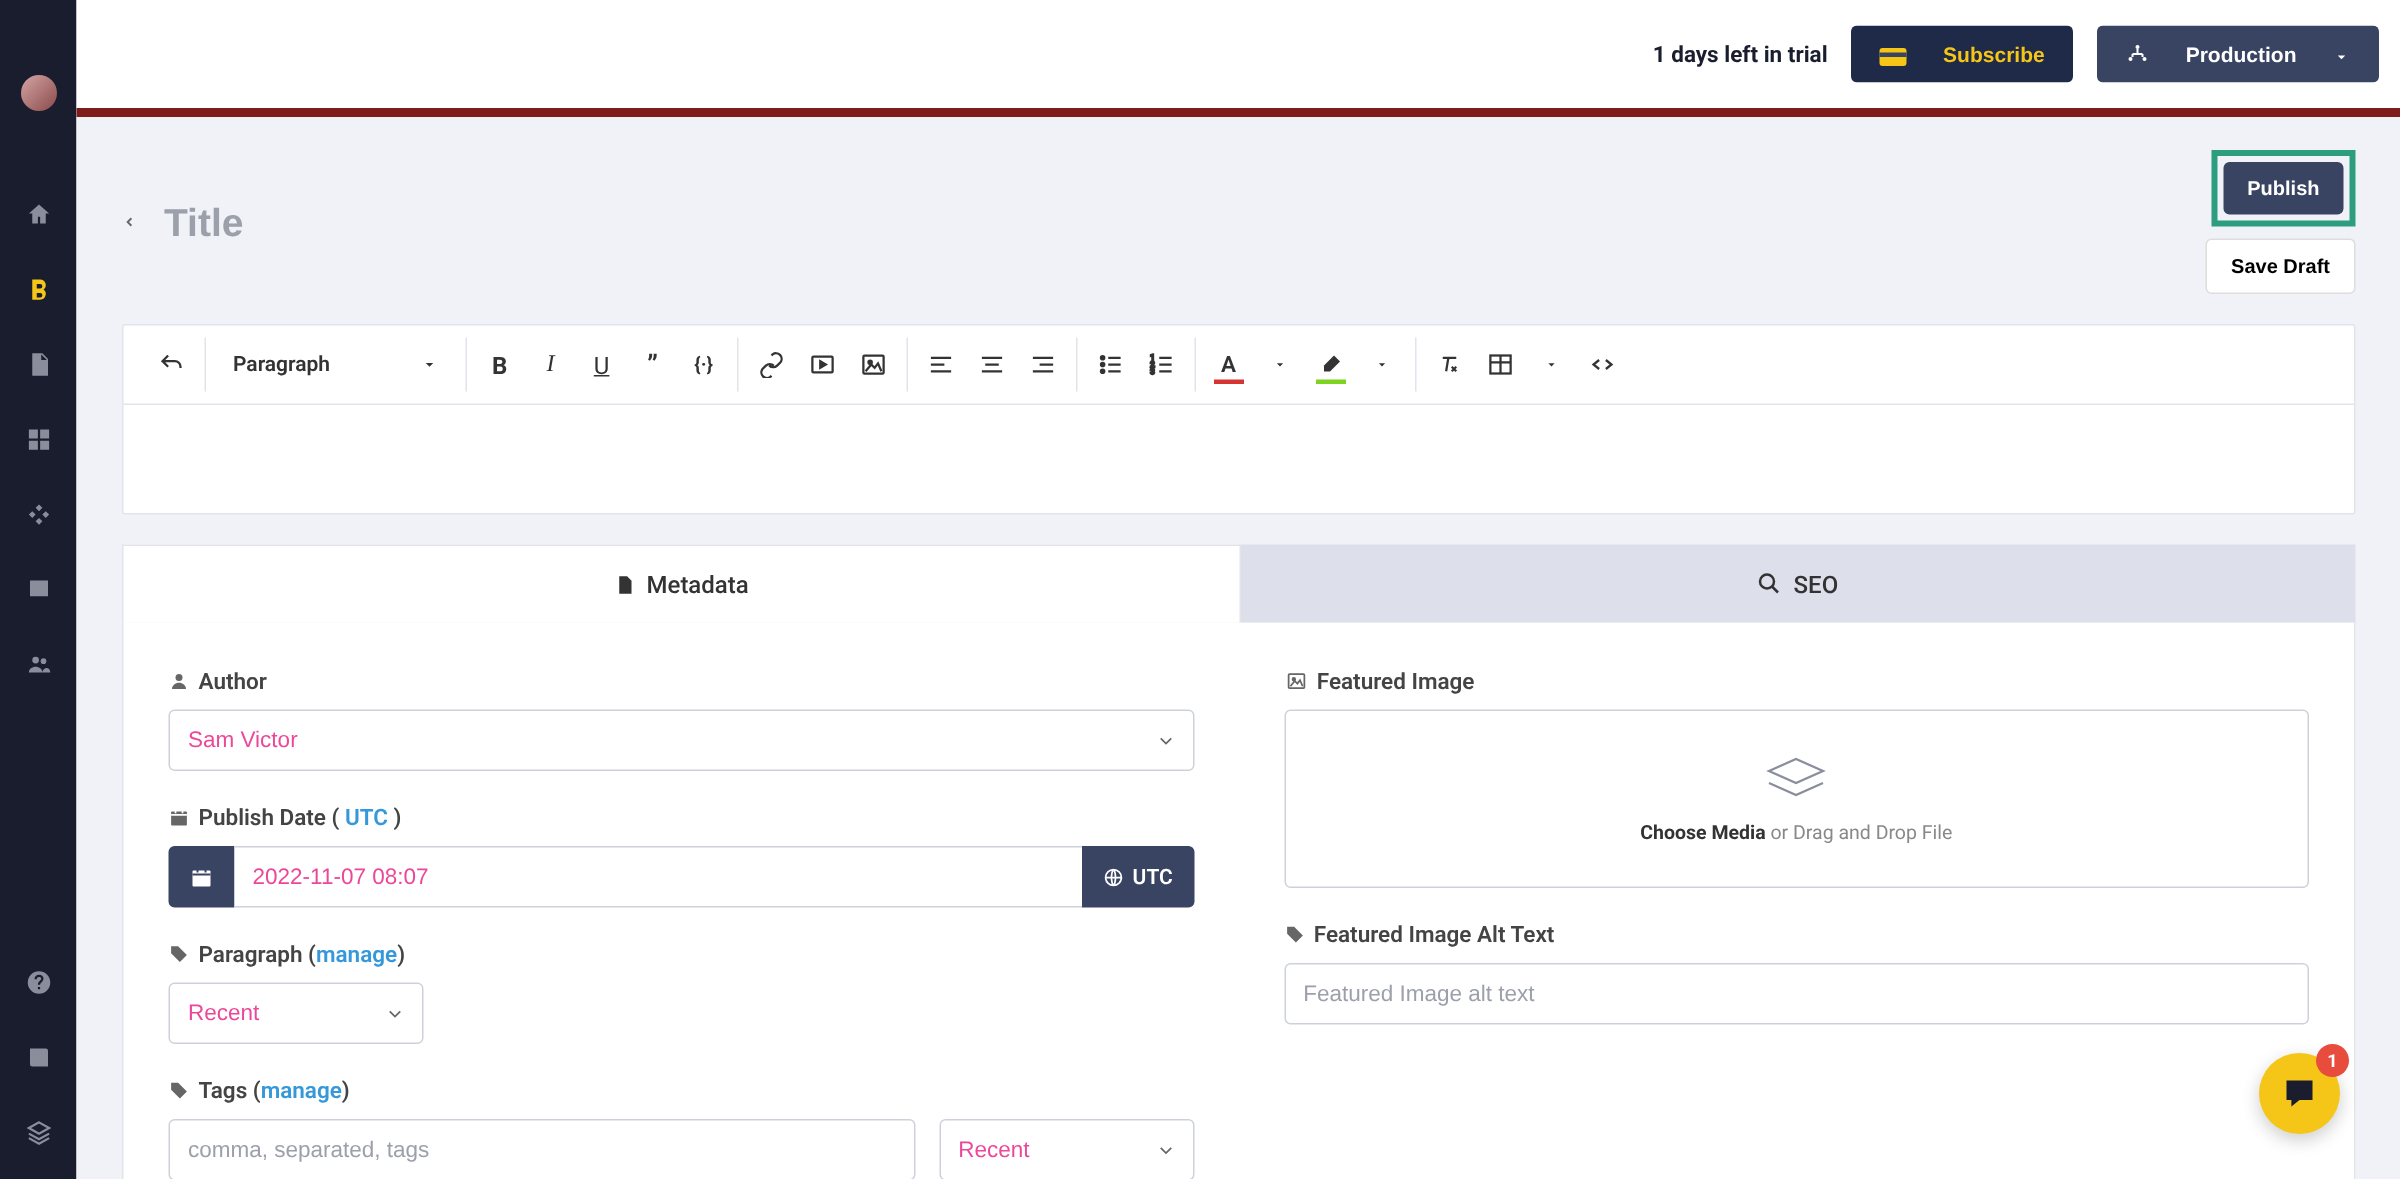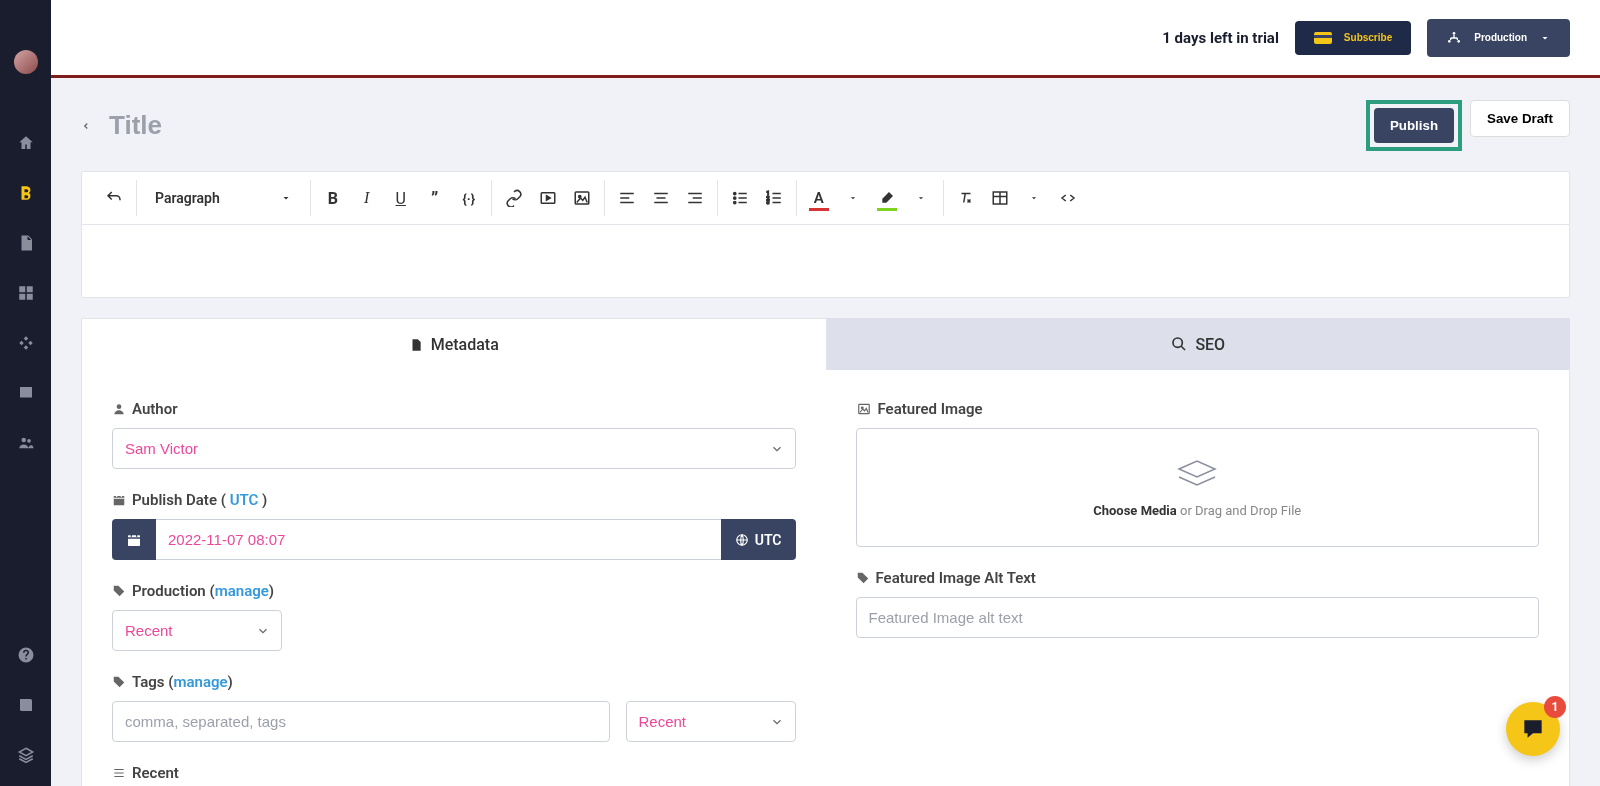--- a/index.html
+++ b/index.html
@@ -10,37 +10,37 @@
 .sidebar { width: 51px; background: #1a1d2e; display: flex; flex-direction: column; align-items: center; padding-top: 50px; }
 .sidebar-icon { width: 51px; height: 38px; display: flex; align-items: center; justify-content: center; cursor: pointer; margin-bottom: 12px; color: #8a8d9c; }
 .sidebar-icon.active { color: #f5c518; }
 .sidebar-avatar { width: 24px; height: 24px; border-radius: 50%; background: linear-gradient(135deg, #d4a5a5, #8b4a4a); margin-bottom: 50px; }
 .sidebar-spacer { flex: 1; }
 
 
 .main { flex: 1; display: flex; flex-direction: column; background: #fff; }
 
 
-.topbar { height: 78px; display: flex; align-items: center; justify-content: flex-end; padding: 0 30px; gap: 16px; border-bottom: 3px solid #7f1d1d; }
+.topbar { height: 78px; display: flex; align-items: center; justify-content: flex-end; padding: 0 14px; gap: 16px; border-bottom: 6px solid #7f1d1d; }
 .trial-text { font-weight: 700; color: #1a1d2e; font-size: 15px; }
-.btn { display: inline-flex; align-items: center; gap: 12px; padding: 10px 18px; border-radius: 4px; font-weight: 600; font-size: 10px; cursor: pointer; border: 1px solid transparent; }
+.btn { display: inline-flex; align-items: flex-end; gap: 24px; padding: 10px 18px; border-radius: 4px; font-weight: 600; font-size: 14px; cursor: pointer; border: 1px solid transparent; }
 .btn-subscribe { background: #1e2a47; color: #f5c518; }
 .btn-production { background: #394463; color: #fff; }
 .cc-icon { width: 18px; height: 12px; background: #f5c518; border-radius: 2px; display: inline-block; position: relative; }
 .cc-icon::after { content: ''; position: absolute; top: 3px; left: 0; right: 0; height: 3px; background: #394463; }
 
 
 .content { flex: 1; overflow-y: auto; background: #f0f2f7; padding: 0; }
 
 
 .header-row { display: flex; align-items: center; justify-content: space-between; padding: 22px 30px 10px 30px; gap: 18px; }
 .header-left { display: flex; align-items: center; gap: 18px; }
 .back-btn { cursor: pointer; color: #666; }
 .title-input { border: none; background: transparent; font-size: 26px; color: #8a8d9c; font-weight: 600; outline: none; width: 400px; }
-.header-actions { display: flex; gap: 8px; align-items: flex-start; }
+.header-actions { display: flex; gap: 8px; align-items: flex-end; flex-direction: column; }
 .publish-wrap { border: 4px solid #2d9d7f; padding: 4px; }
 .btn-publish { background: #394463; color: #fff; padding: 10px 16px; border-radius: 4px; font-weight: 600; cursor: pointer; border: none; }
 .btn-savedraft { background: #fff; border: 1px solid #ddd; padding: 10px 16px; border-radius: 4px; font-weight: 600; cursor: pointer; }
 
 
 .editor-wrap { margin: 10px 30px 20px 30px; background: #fff; border: 1px solid #e2e4ea; border-radius: 2px; }
 .editor-toolbar { display: flex; align-items: center; padding: 8px 10px; border-bottom: 1px solid #e2e4ea; gap: 0; }
 .tb-group { display: flex; align-items: center; padding: 0 8px; border-right: 1px solid #e2e4ea; gap: 6px; height: 36px; }
 .tb-group.last { border-right: none; }
 .tb-btn { width: 28px; height: 28px; display: flex; align-items: center; justify-content: center; cursor: pointer; color: #333; border-radius: 3px; }
@@ -395,21 +395,21 @@
               </span>
             </div>
           </div>
 
           <div class="form-group">
             <div class="form-label">
               <svg class="label-icon" width="14" height="14" viewBox="0 0 24 24" fill="currentColor">
                   <path d="M3 3h8l10 10-8 8L3 11zM7 7h.01"></path>
                 </svg>
               <span>
-                <span>Production (</span><a class="link-blue">manage</a><span>)</span>
+                <span>Paragraph (</span><a class="link-blue">manage</a><span>)</span>
               </span>
             </div>
             <div class="cat-row">
               <div class="cat-select">
                 <select class="form-select">
                   <option>Recent</option>
                 </select>
                 <svg class="chev-down" width="14" height="14" viewBox="0 0 24 24" fill="none" stroke="currentColor" stroke-width="2">
                     <path d="M6 9l6 6 6-6"></path>
                   </svg>

